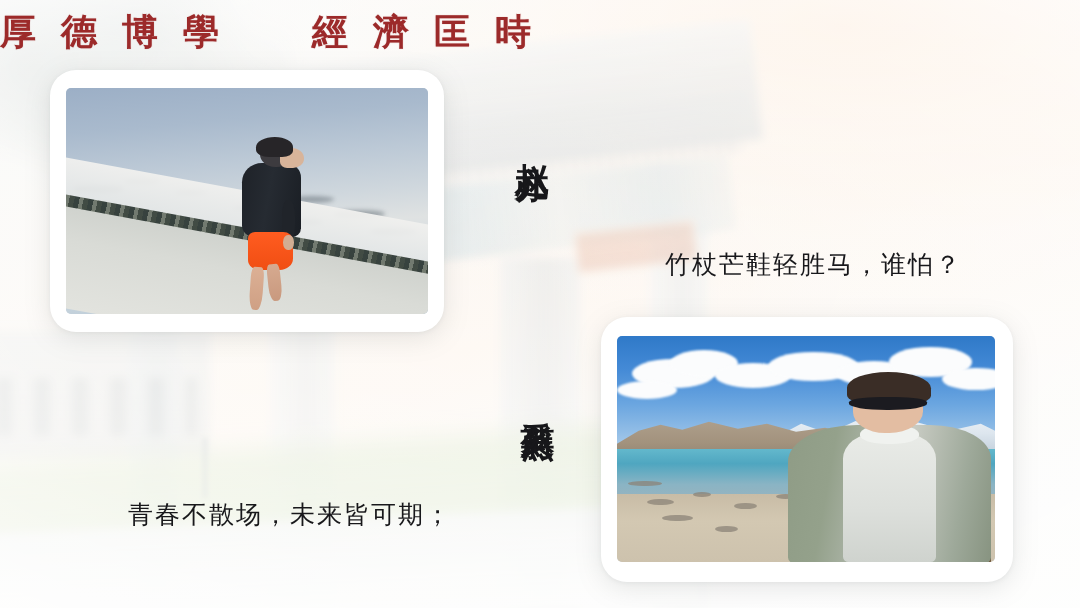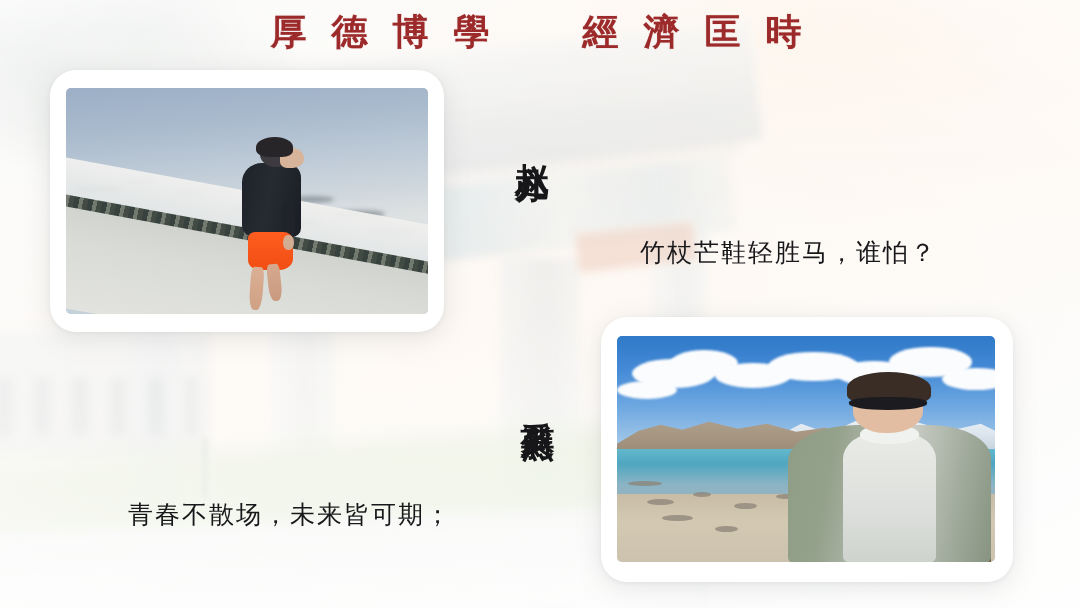--- a/index.html
+++ b/index.html
@@ -165,21 +165,20 @@
   }
   .bg-haze2 {
     position:absolute; inset:0;
     background: radial-gradient(ellipse 80% 70% at 50% 45%,
         rgba(255,255,255,0.10) 0%, rgba(255,255,255,0.40) 70%, rgba(255,255,255,0.66) 100%);
   }
 
   
   .title {
     position:absolute; left:0; right:0; top:8px;
-    text-align:center;
     font-family: "Liberation Serif", "DejaVu Serif", serif;
     font-size: 36px;
     letter-spacing: 8px;
     font-weight: 700;
     color: #9c2a2a;
     text-shadow: 0 0 1px rgba(156,42,42,0.45);
     white-space: pre;
     z-index: 12;
   }
 
@@ -368,21 +367,21 @@
   .quote {
     position:absolute;
     font-family: "Liberation Serif", "DejaVu Serif", serif;
     font-size: 25px;
     line-height: 1.62;
     letter-spacing: 2px;
     color: #18181b;
     z-index: 13;
     white-space: pre;
   }
-  #quote-right { left: 640px; top: 152px; width: 330px; }
+  #quote-right { left: 640px; top: 164px; text-align: right; width: 330px; }
   #quote-left  { left: 44px;  top: 414px; text-align: center; width: 440px; }
 
   .quote .l { display:block; }
   #quote-right .l1 { padding-right: 8px; }
   #quote-right .l2 { padding-right: 28px; }
   #quote-left  .l1 { padding-left: 52px; }
 </style>
 </head>
 <body>
 

